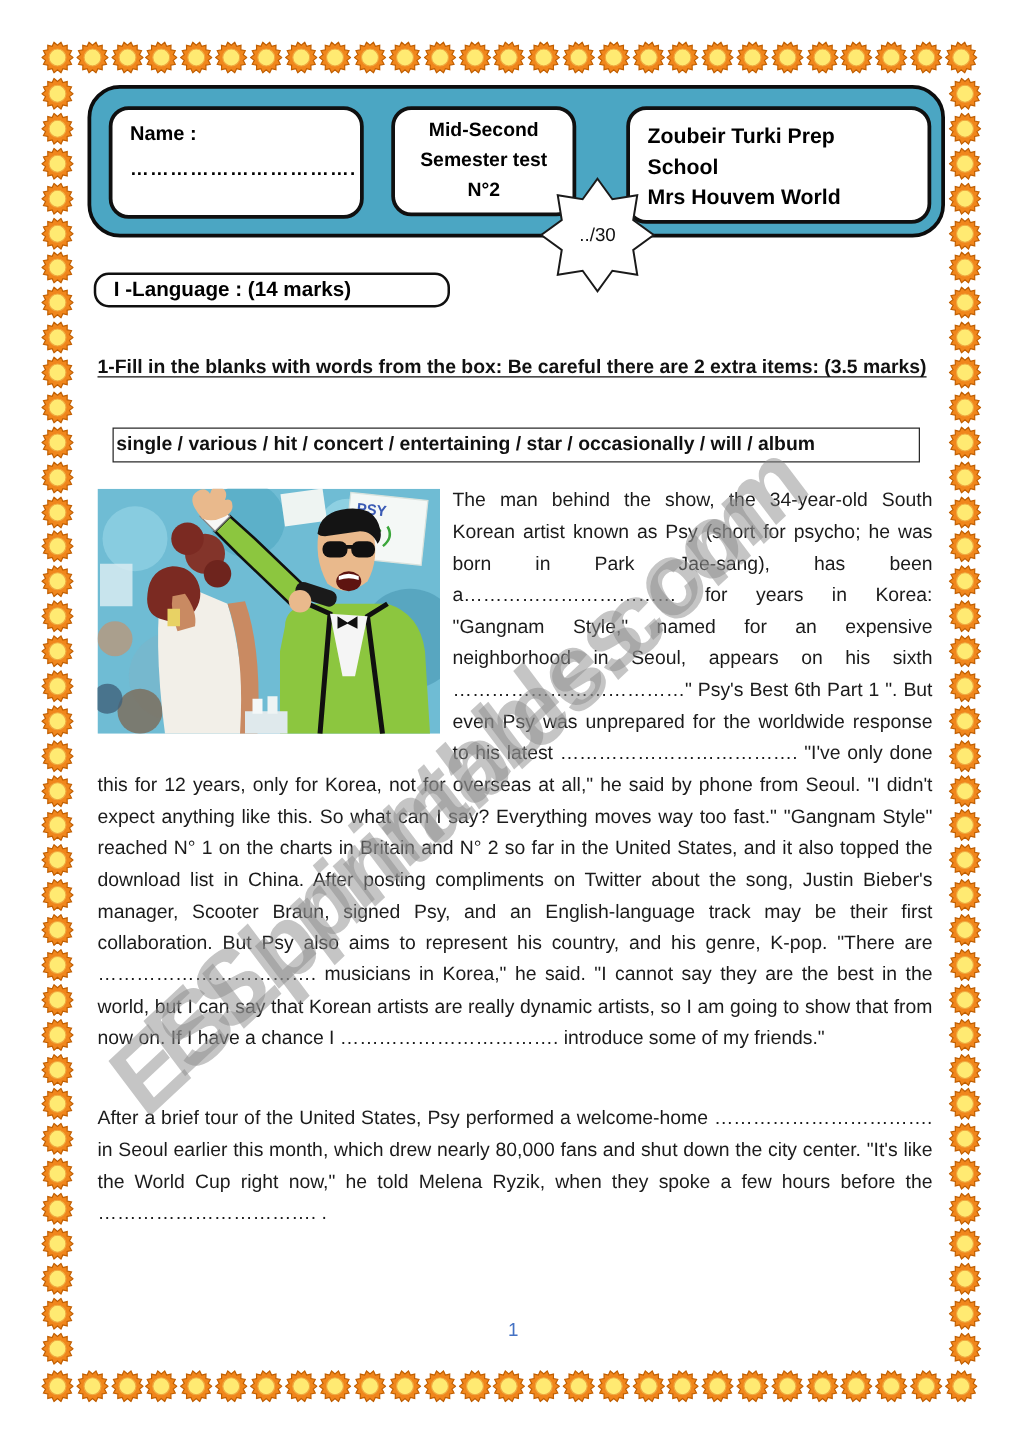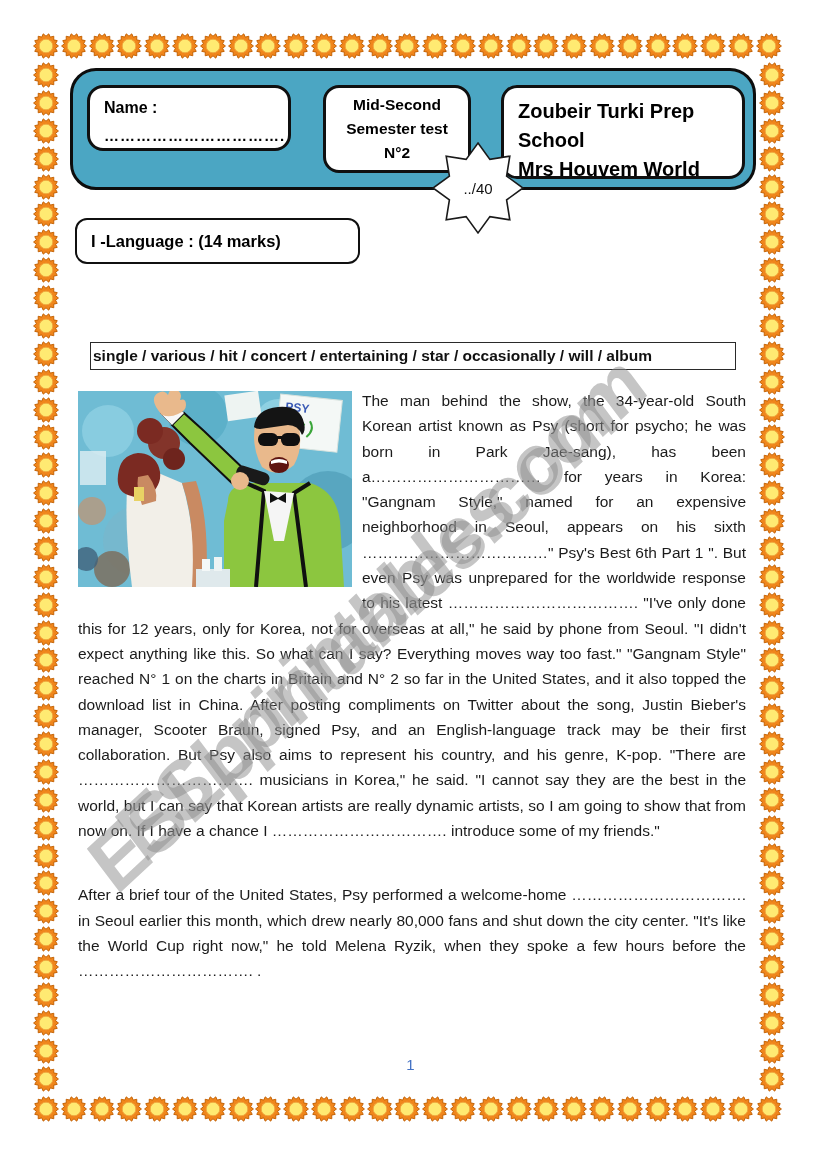--- a/index.html
+++ b/index.html
@@ -14,34 +14,34 @@
   .sun-col { position:absolute; display:flex; flex-direction:column; justify-content:space-between; height:1030px; }
   .sun-col.left  { left:33px;  top:62px; }
   .sun-col.right { left:759px; top:62px; }
   .sun { width:26px; height:26px; flex:0 0 auto; }
 
   
   .header-band { position:absolute; left:70px; top:68px; width:686px; height:122px;
                  background:#4BA6C3; border:3.5px solid #0d0d0d; border-radius:26px; }
   .hbox { position:absolute; background:#fff; border:3px solid #101010; border-radius:16px;
           font-weight:bold; color:#000; }
-  .name-box   { left:14px;  top:14px; width:204px; height:66px; padding:11px 14px; font-size:16px; }
+  .name-box   { left:14px;  top:14px; width:204px; height:90px; padding:11px 14px; font-size:16px; }
   .name-line  { margin-top:10px; font-size:15px; letter-spacing:1px; }
-  .test-box   { left:250px; top:14px; width:148px; height:88px; display:flex; align-items:center;
+  .test-box   { left:240px; top:14px; width:148px; height:88px; display:flex; align-items:center;
                 justify-content:center; text-align:center; font-size:15.5px; line-height:1.55; padding:4px 10px; }
-  .school-box { left:428px; top:14px; width:244px; height:94px; padding:9px 14px; font-size:20px; line-height:1.45; }
+  .school-box { left:428px; top:14px; width:244px; height:94px; padding:9px 14px; font-size:17px; line-height:1.45; }
 
   
   .score-badge { position:absolute; left:431px; top:141px; width:94px; height:94px; z-index:10; }
   .score-badge svg { position:absolute; left:0; top:0; }
   .score-badge .score-text { position:absolute; left:0; top:0; width:94px; height:94px;
       display:flex; align-items:center; justify-content:center; font-size:15px; color:#111; }
 
   
-  .section-box { position:absolute; left:75px; top:218px; width:285px; height:46px;
+  .section-box { position:absolute; left:75px; top:218px; width:285px; height:28px;
       border:2.5px solid #101010; border-radius:12px; display:flex; align-items:center;
       padding-left:14px; font-weight:bold; font-size:16.5px; color:#000; background:#fff; }
 
   
   .instruction { position:absolute; left:78px; top:281px; width:672px; font-weight:bold;
       font-size:15.5px; line-height:1.7; color:#111; text-decoration:underline;
       text-underline-offset:3px; }
 
   
   .word-box { position:absolute; left:90px; top:342px; width:646px; border:1.5px solid #2a2a2a;
@@ -601,25 +601,26 @@
     <div class="hbox school-box">
       <div>Zoubeir Turki Prep School</div>
       <div>Mrs Houvem World</div>
     </div>
   </div>
 
   <div class="score-badge">
     <svg width="94" height="94" viewBox="0 0 94 94">
       <polygon id="star-poly" fill="#ffffff" stroke="#1a1a1a" stroke-width="1.6" points="47.0,2.0 58.9,18.4 78.8,15.2 75.6,35.1 92.0,47.0 75.6,58.9 78.8,78.8 58.9,75.6 47.0,92.0 35.1,75.6 15.2,78.8 18.4,58.9 2.0,47.0 18.4,35.1 15.2,15.2 35.1,18.4"></polygon>
     </svg>
-    <div class="score-text">../40</div>
+    <div class="score-text">../30</div>
   </div>
 
   <div class="section-box">I -Language : (14 marks)</div>
 
+  <p class="instruction">1-Fill in the blanks with words from the box: Be careful there are 2 extra items: (3.5 marks)</p>
 
   <div class="word-box">single / various / hit / concert / entertaining / star / occasionally / will / album</div>
 
   <div class="passage">
     <div class="photo">
       <svg viewBox="0 0 274 196">
 
         <rect x="0" y="0" width="274" height="196" fill="#6fbcd4"></rect>
         <circle cx="30" cy="40" r="26" fill="#8fd0e2" opacity="0.8"></circle>
         <circle cx="120" cy="25" r="30" fill="#5aaec8" opacity="0.9"></circle>

